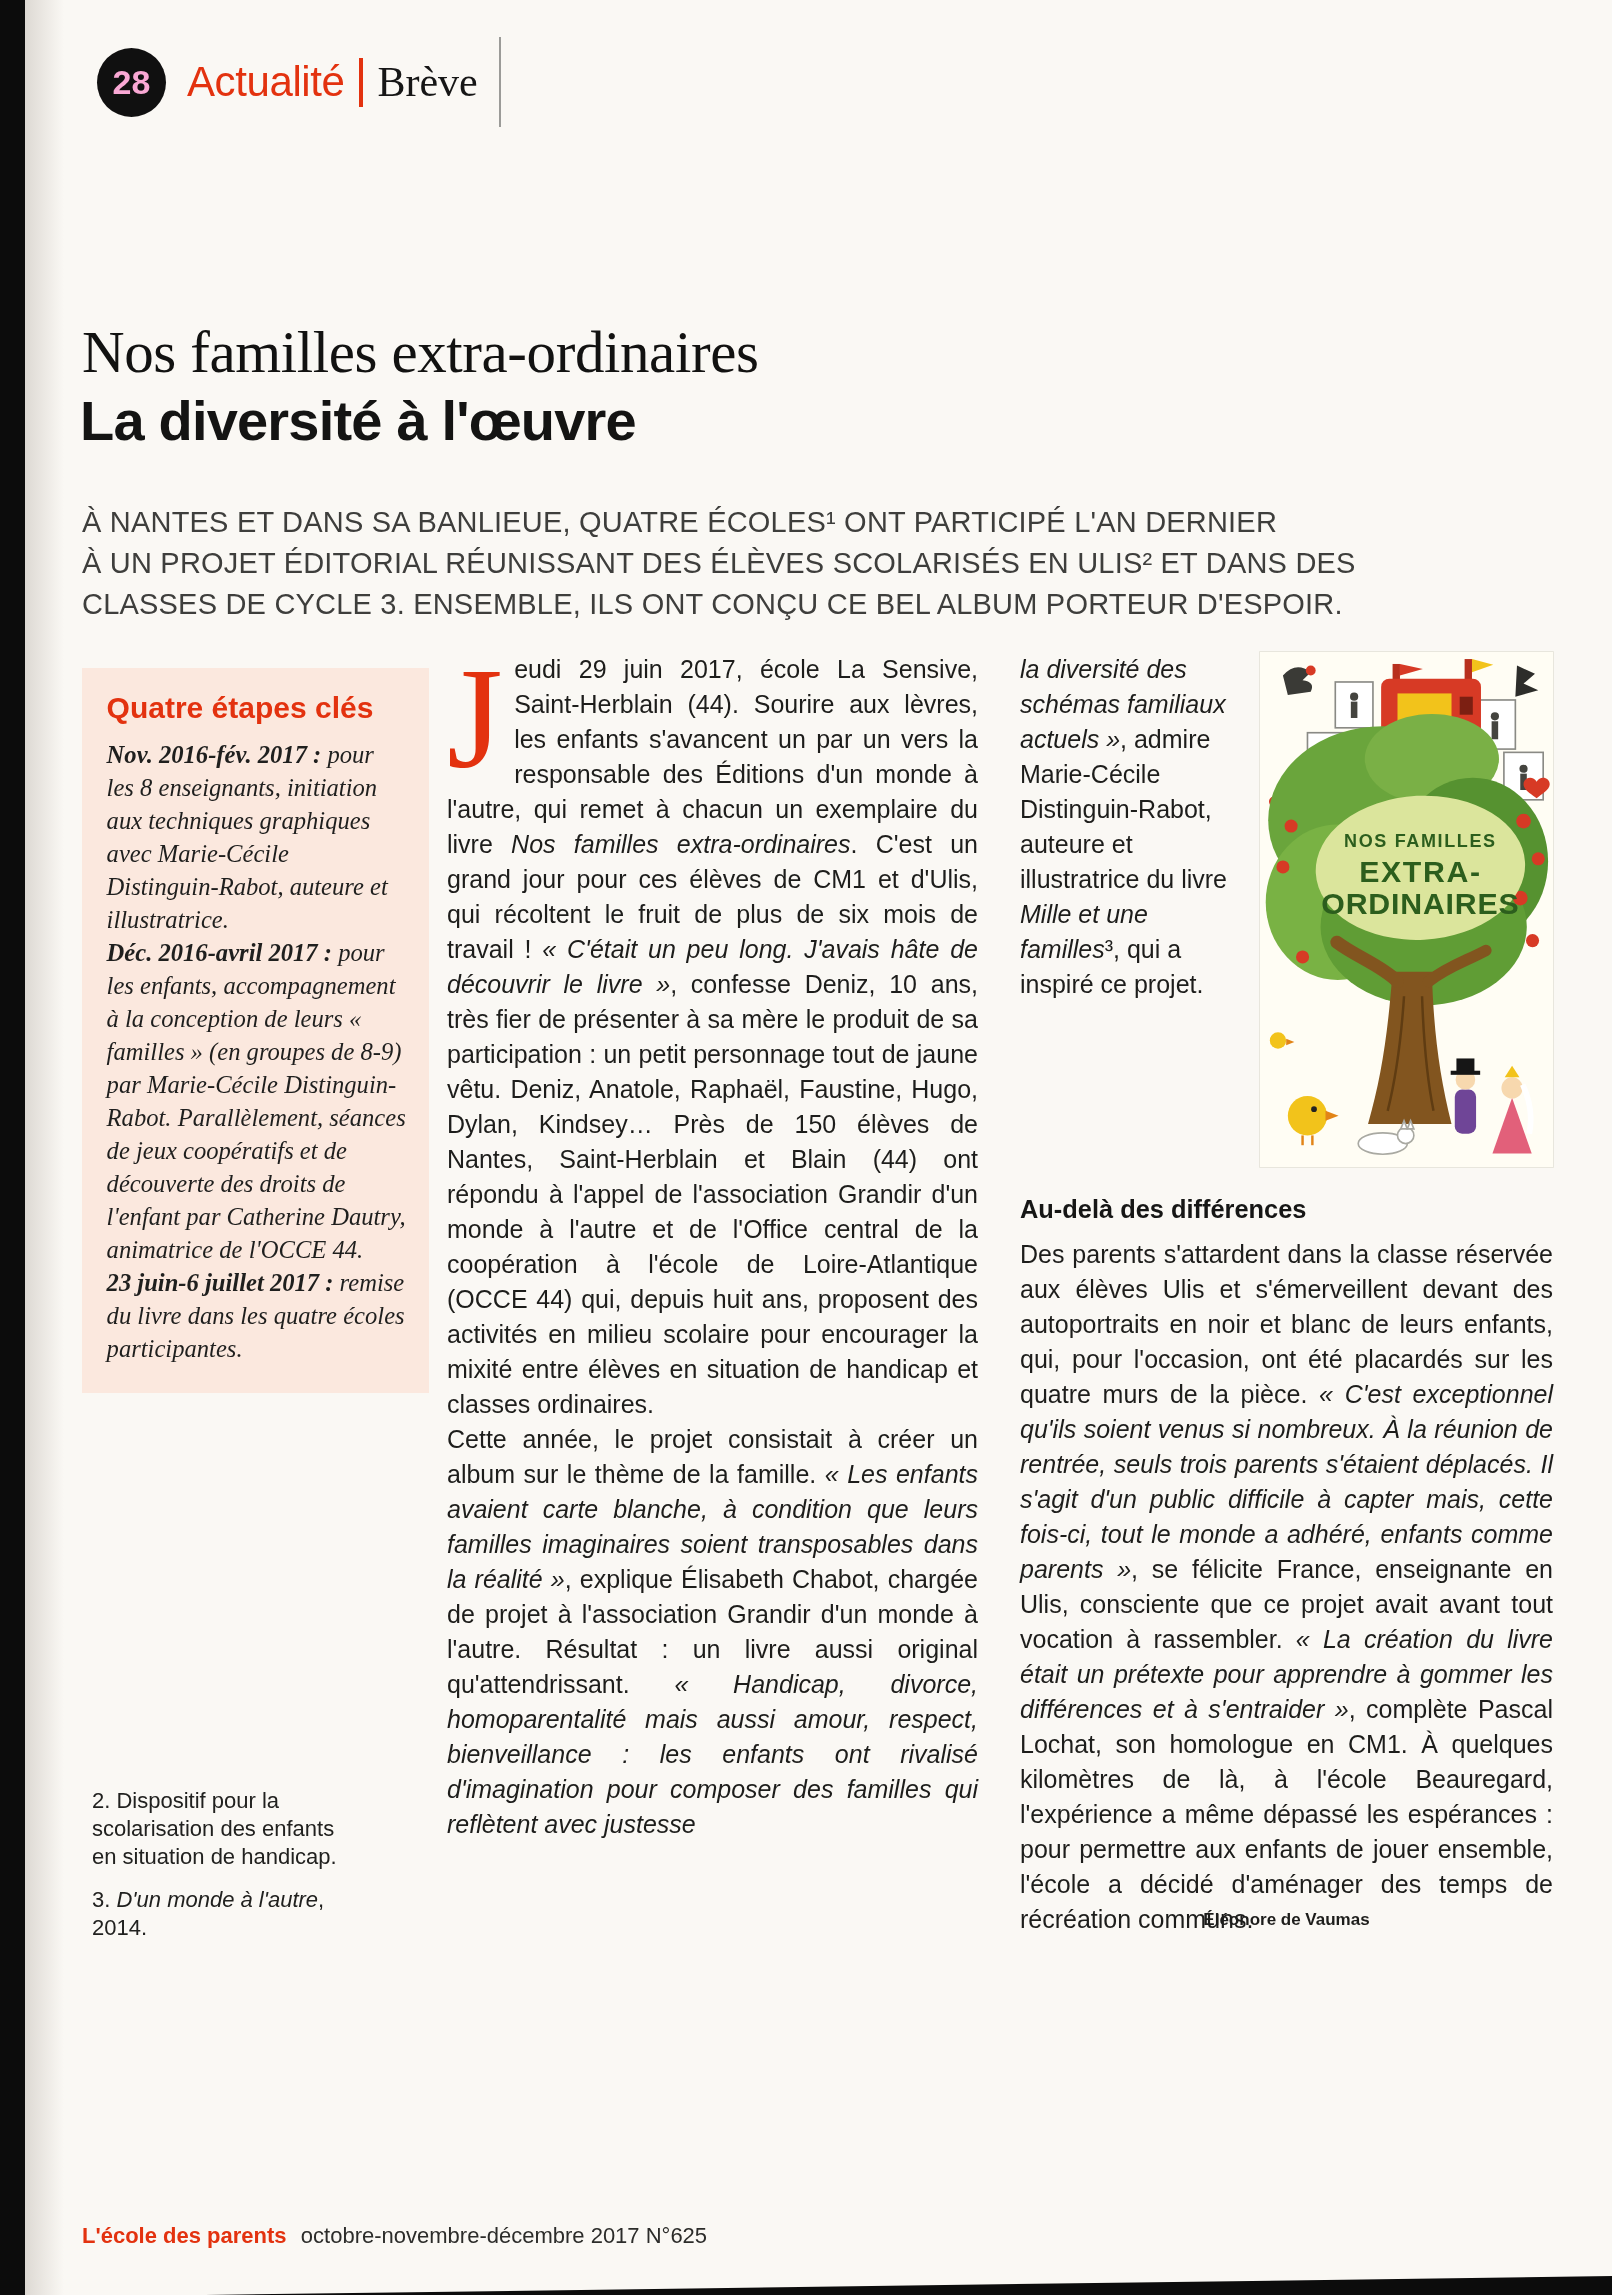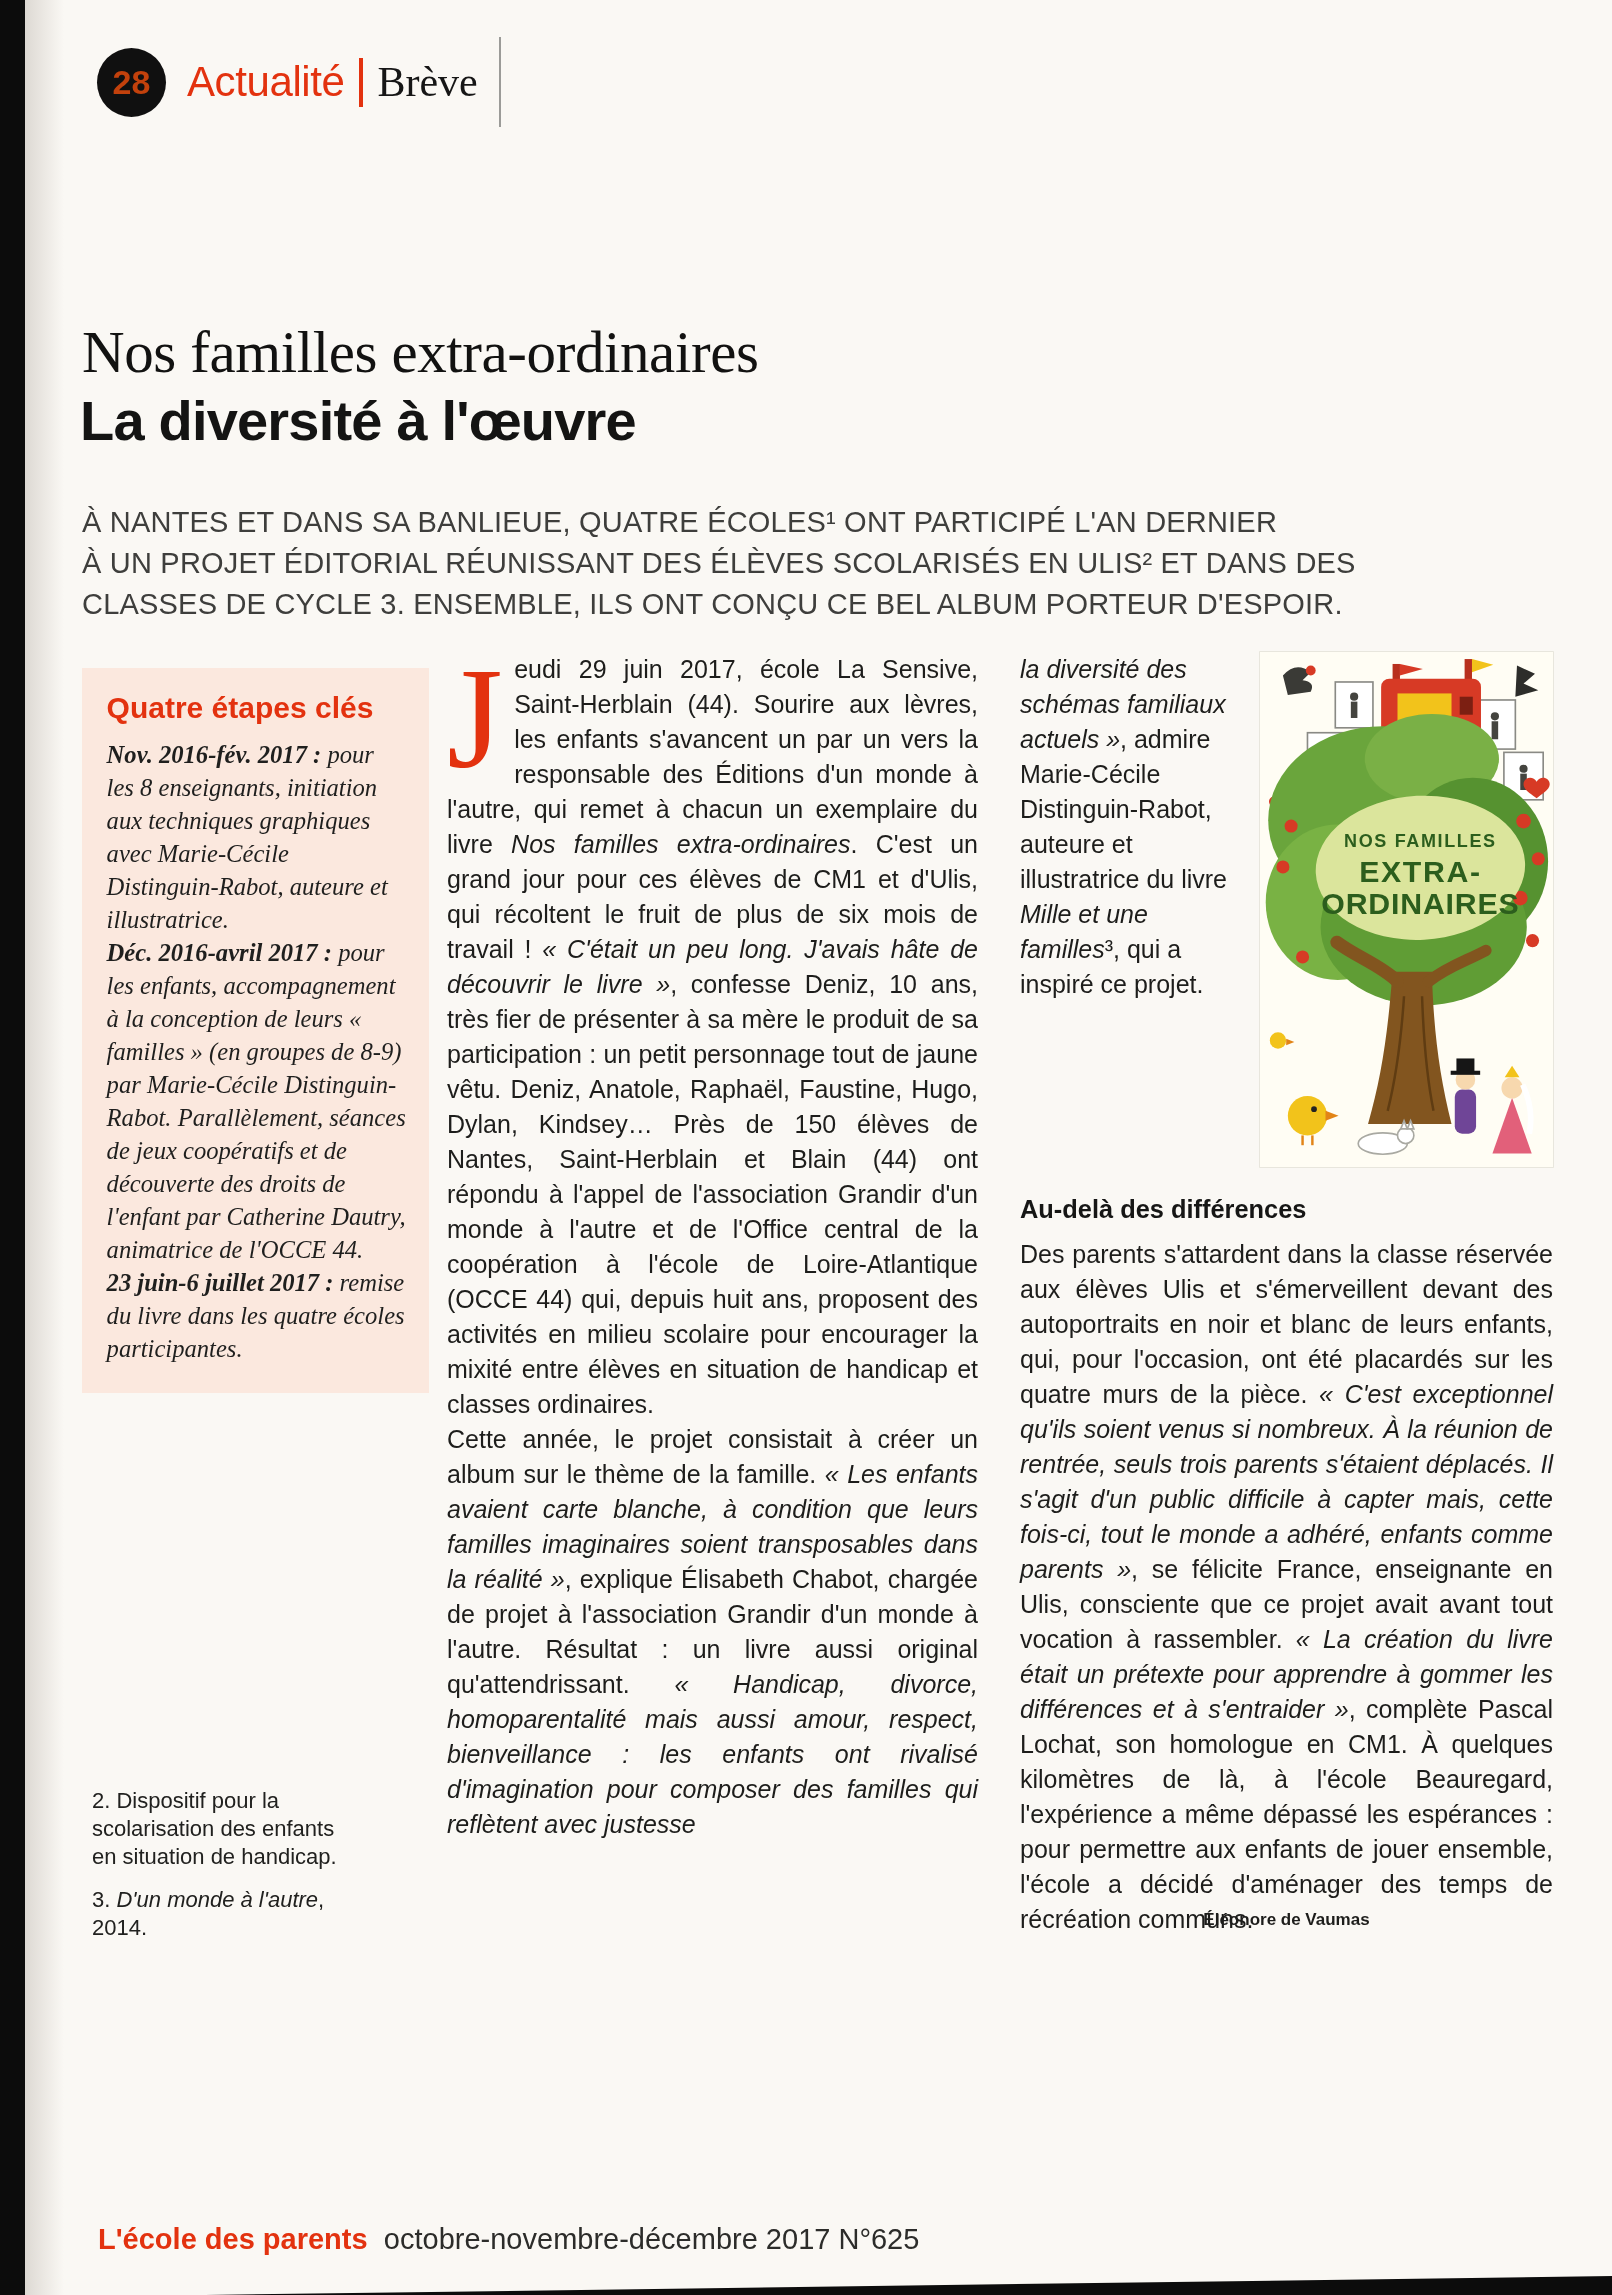--- a/index.html
+++ b/index.html
@@ -17,21 +17,21 @@
     overflow:hidden;
   }
   
   .scan-edge-left{position:absolute;left:0;top:0;width:24.6px;height:100%;background:#0c0c0c;}
   .scan-shadow-left{position:absolute;left:24.6px;top:0;width:39px;height:100%;
     background:linear-gradient(to right,rgba(70,55,40,.16),rgba(0,0,0,0));}
   .scan-edge-bottom{position:absolute;left:205px;right:0;bottom:0;height:21px;background:#0c0c0c;
     clip-path:polygon(0 100%,100% 10%,100% 100%);}
   
   .header{position:absolute;left:97px;top:36px;display:flex;align-items:center;height:92px;}
-  .page-circle{width:69px;height:69px;border-radius:50%;background:#101010;color:#c2410c;
+  .page-circle{width:69px;height:69px;border-radius:50%;background:#101010;color:#f9a8d4;
     display:flex;align-items:center;justify-content:center;font-size:34px;font-weight:bold;}
   .section-label{margin-left:21px;font-size:42px;font-weight:normal;color:var(--accent);letter-spacing:-0.4px;}
   .divider-red{width:3.3px;height:49px;background:var(--accent);margin:0 14.8px;}
   .rubric-label{font-family:"Liberation Serif",serif;font-size:42px;color:#161616;}
   .divider-gray{width:2.5px;height:90px;background:#9b9b98;margin-left:21px;}
   
   .kicker{position:absolute;left:82px;top:318px;font-family:"Liberation Serif",serif;
     font-weight:400;font-size:59px;color:#121211;letter-spacing:-0.4px;}
   .title{position:absolute;left:80px;top:388px;font-size:56px;font-weight:bold;color:#141413;letter-spacing:-0.8px;}
   .standfirst{position:absolute;left:82px;top:502px;width:1475px;font-size:29px;line-height:41px;
@@ -52,21 +52,21 @@
   .col-right{position:absolute;left:1020px;top:652px;width:533px;color:var(--ink);}
   .col-right-top{display:flex;}
   .col3-intro{width:220px;font-size:25px;line-height:35px;text-align:left;}
   .book-cover{width:293px;height:515px;margin-left:19.7px;background:#fffdf4;
     box-shadow:0 0 0 0.8px #e4e1d7;flex-shrink:0;}
   .book-cover svg{display:block;width:100%;height:100%;}
   .subhead{font-size:25.4px;font-weight:bold;margin:28px 0 13px;color:#161615;}
   .para3{font-size:25px;line-height:35px;text-align:justify;}
   .byline{text-align:center;font-weight:bold;font-size:17px;line-height:35px;margin-top:-35px;}
   
-  .footer{position:absolute;left:98px;top:2223px;font-size:29px;color:#2c2c2a;}
+  .footer{position:absolute;left:82px;top:2223px;font-size:22px;color:#2c2c2a;}
   .footer-mag{color:var(--accent);font-weight:bold;}
   .footer-issue{margin-left:8.2px;}
 </style>
 </head>
 <body>
 
 <div class="page">
 
   <div class="scan-edge-left"></div>
   <div class="scan-shadow-left"></div>

